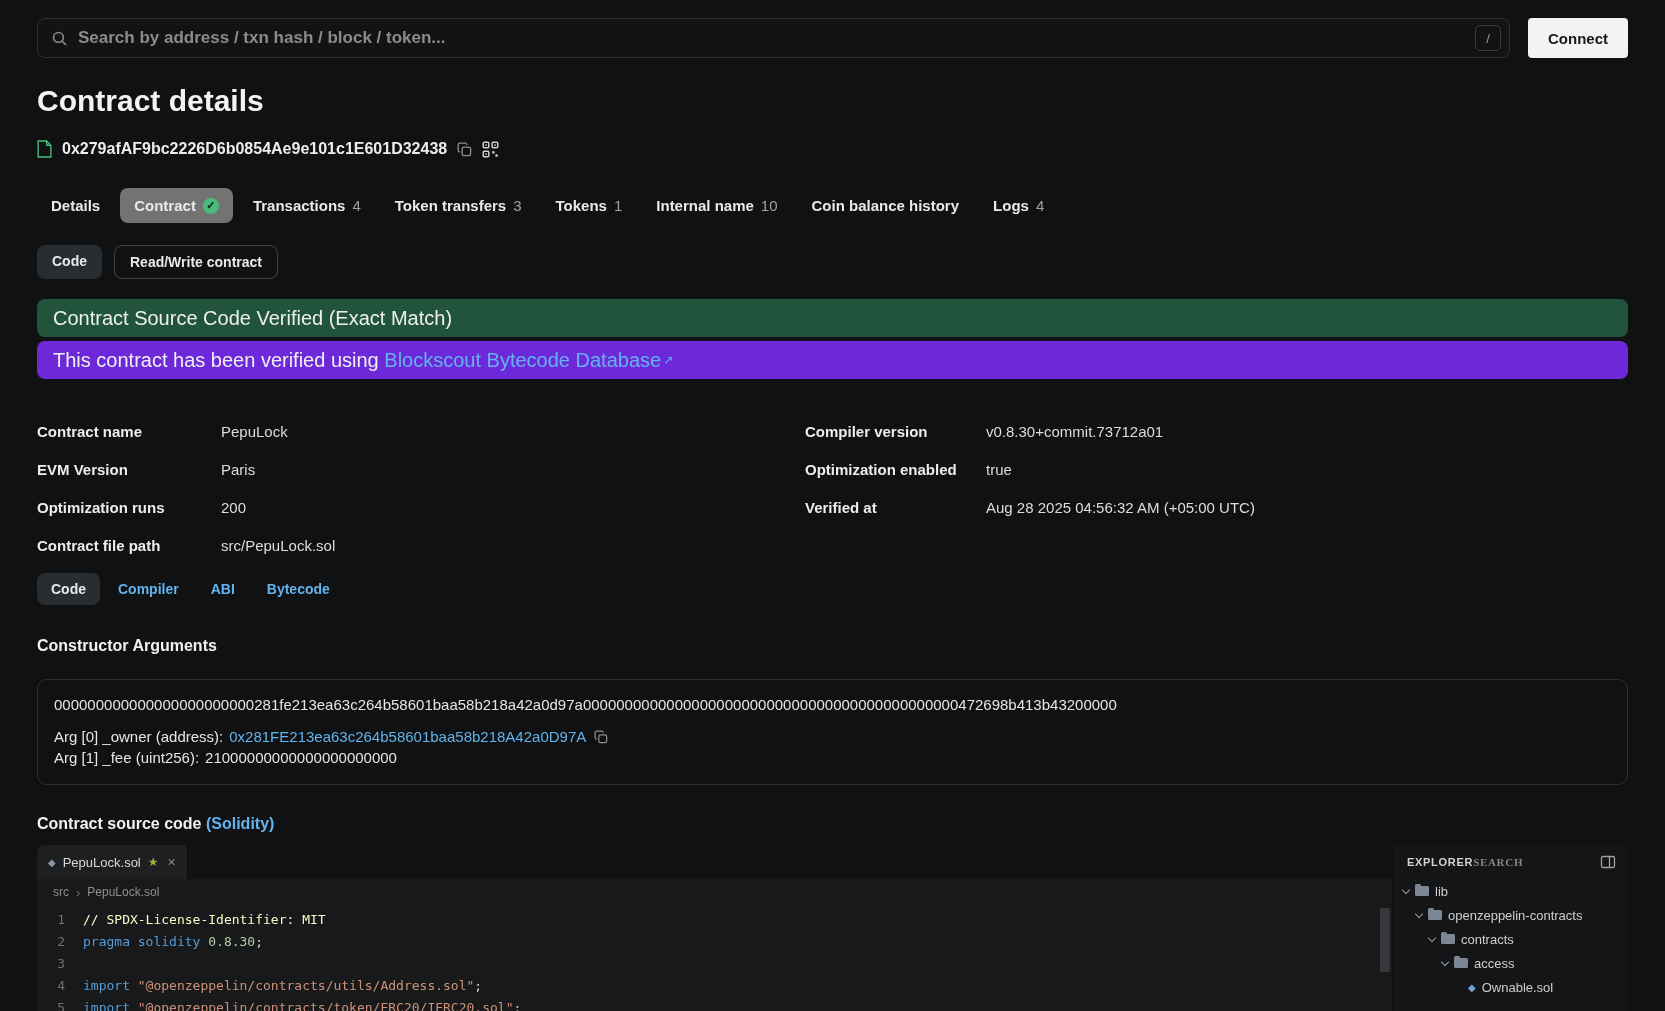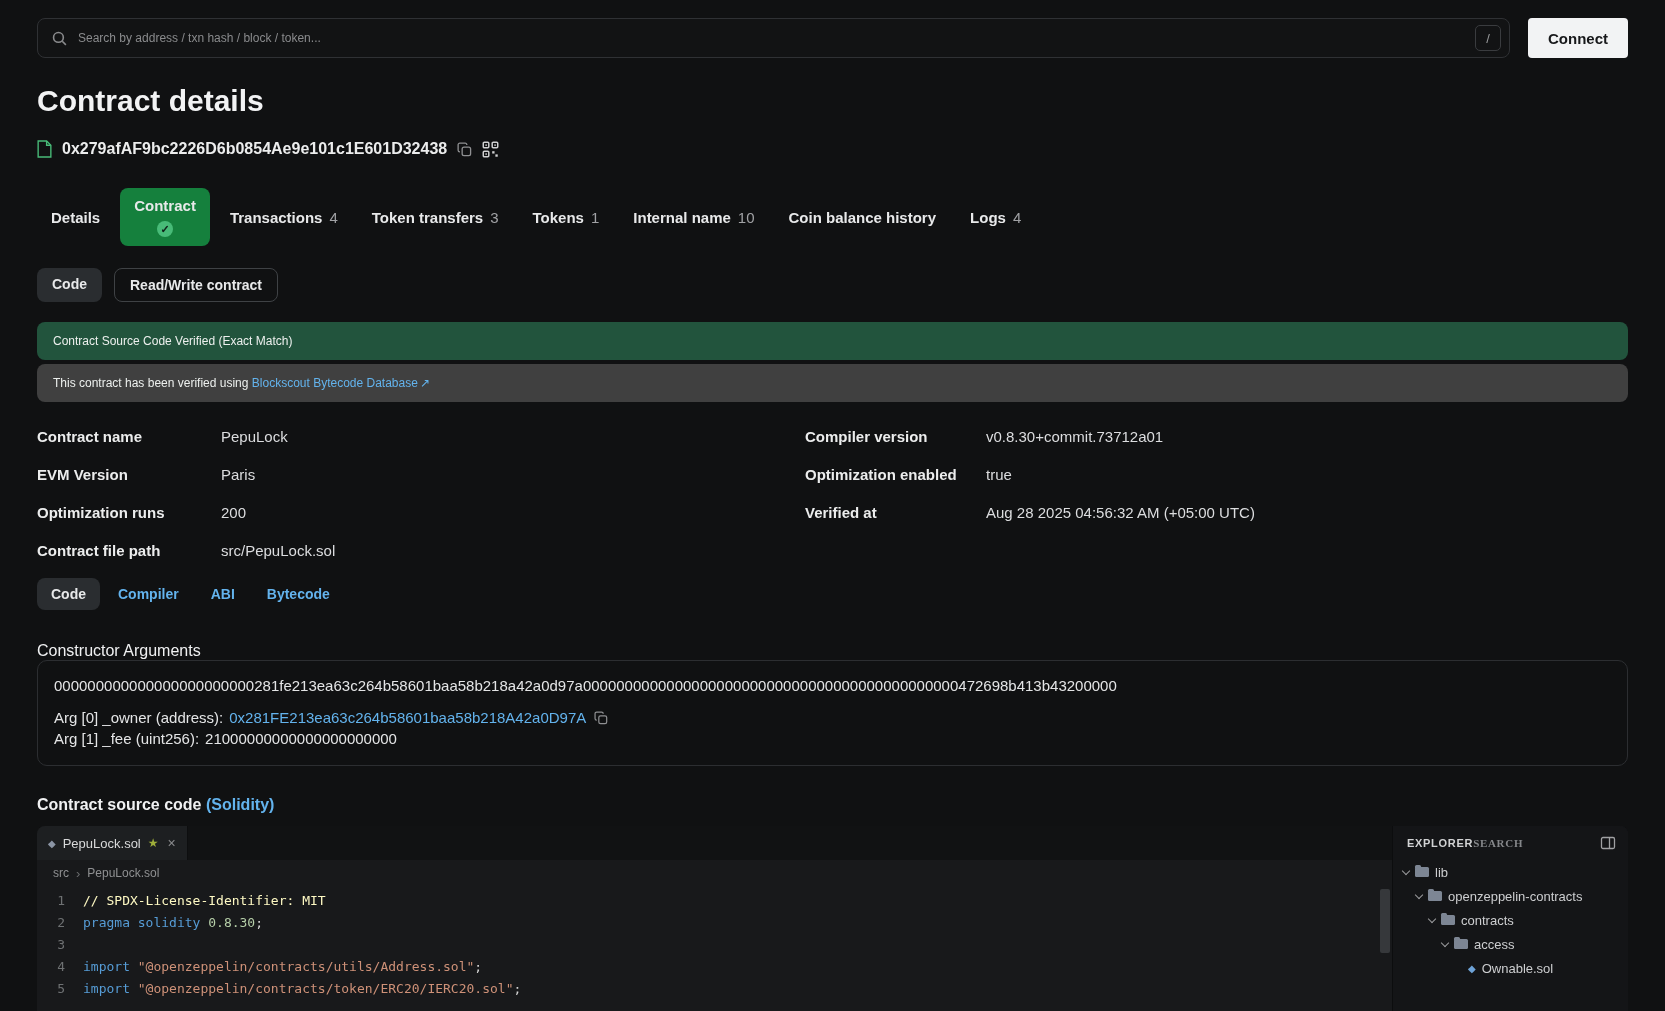--- a/index.html
+++ b/index.html
@@ -8,77 +8,77 @@
     background:#101112; color:#e8e9ea;
     font-family:"Liberation Sans", sans-serif;
   }
   .page { padding:18px 37px 0; }
 
   
   .topbar { display:flex; align-items:center; gap:18px; margin-bottom:26px; }
   .search { flex:1; height:40px; border:1px solid #2f3134; border-radius:8px;
     display:flex; align-items:center; gap:10px; padding:0 8px 0 13px; background:#121314; }
   .search input { flex:1; background:transparent; border:none; outline:none;
-    color:#e8e9ea; font-size:12px; font-family:"Liberation Sans",sans-serif; }
+    color:#e8e9ea; font-size:17px; font-family:"Liberation Sans",sans-serif;font-weight:bold; }
   .search input::placeholder { color:#8a8b8d; }
   .kbd { width:26px; height:26px; border:1px solid #3a3c3f; border-radius:5px;
     color:#9a9b9d; font-size:13px; display:flex; align-items:center; justify-content:center; }
   .connect { height:40px; padding:0 20px; background:#f2f3f4; color:#17181a;
     font-weight:700; font-size:15px; border:none; border-radius:4px; cursor:pointer;
     font-family:"Liberation Sans",sans-serif; }
 
   h1 { font-size:30px; font-weight:700; color:#f2f3f4; margin:6px 0 22px; }
 
   .address-row { display:flex; align-items:center; gap:10px; margin-bottom:30px; }
   .address { font-size:16px; font-weight:600; color:#eceded; }
   .icon-btn { display:flex; align-items:center; cursor:pointer; }
 
   
   .tabs { display:flex; gap:6px; margin-bottom:22px; }
   .tab { display:flex; align-items:center; gap:7px; padding:9px 14px; border-radius:8px;
     font-size:15px; font-weight:600; color:#e8e9ea; cursor:pointer; }
-  .tab.active { background:#15803d;flex-direction:column; }
+  .tab.active { background:#737373; }
   .tab .count { color:#a1a2a5; font-weight:500; }
   .check { width:16px; height:16px; border-radius:50%; background:#48bb78; color:#10221a;
     font-size:11px; font-weight:700; display:flex; align-items:center; justify-content:center; }
   .check::before { content:"✓"; }
 
   
   .subtabs { display:flex; gap:12px; margin-bottom:20px; }
   .pill { padding:8px 15px; border-radius:8px; font-size:14px; font-weight:600;
     color:#e8e9ea; cursor:pointer; }
   .pill.active { background:#2a2d30; }
   .pill.outline { border:1px solid #3f4245; }
 
   
   .banner { height:38px; border-radius:8px; display:flex; align-items:center;
-    padding:0 16px; font-size:12px; margin-bottom:4px; }
+    padding:0 16px; font-size:20px; margin-bottom:4px; }
   .banner-green { background:#22543d; color:#edf0ee; }
-  .banner-brown { background:#404040; color:#edf0ee; margin-bottom:24px; }
+  .banner-brown { background:#6d28d9; color:#edf0ee; margin-bottom:42px; }
   a.link { color:#63b3ed; text-decoration:none; cursor:pointer; }
   .ext-icon { color:#63b3ed; font-size:12px; margin-left:2px; vertical-align:3px; }
   .ext-icon::before { content:"↗"; }
 
   
   .info-grid { display:flex; margin-bottom:14px; }
   .info-col { display:flex; flex-direction:column; gap:16px; }
   .info-col.left { width:768px; flex:none; }
   .info-row { display:flex; font-size:15px; line-height:22px; }
   .info-label { font-weight:600; color:#eceded; }
   .left .info-label  { width:184px; flex:none; }
   .right .info-label { width:181px; flex:none; }
   .info-value { color:#dcdddf; }
 
   
   .code-tabs { display:flex; gap:4px; margin-top:16px; }
   .code-tab { padding:8px 14px; border-radius:8px; font-size:14px; font-weight:600;
     color:#63b3ed; cursor:pointer; }
   .code-tab.active { background:#2a2d30; color:#e8e9ea; }
 
-  h2.section { font-size:16px; font-weight:400; color:#f0f1f2; margin:32px 0 0; }
+  h2.section { font-size:16px; font-weight:700; color:#f0f1f2; margin:32px 0 24px; }
 
   .args-box { border:1px solid #2c2e31; border-radius:10px; padding:15px 16px 16px;
     font-size:15px; }
   .raw { word-break:break-all; color:#e4e5e6; margin-bottom:11px; line-height:20px; }
   .arg-line { line-height:21px; color:#e4e5e6; display:flex; align-items:center; gap:6px; }
   .arg-line .copy { margin-left:2px; }
 
   .source-head { font-size:16px; font-weight:700; color:#f0f1f2; margin:30px 0 12px; }
   .source-head .lang { color:#63b3ed; font-weight:600; }
 

